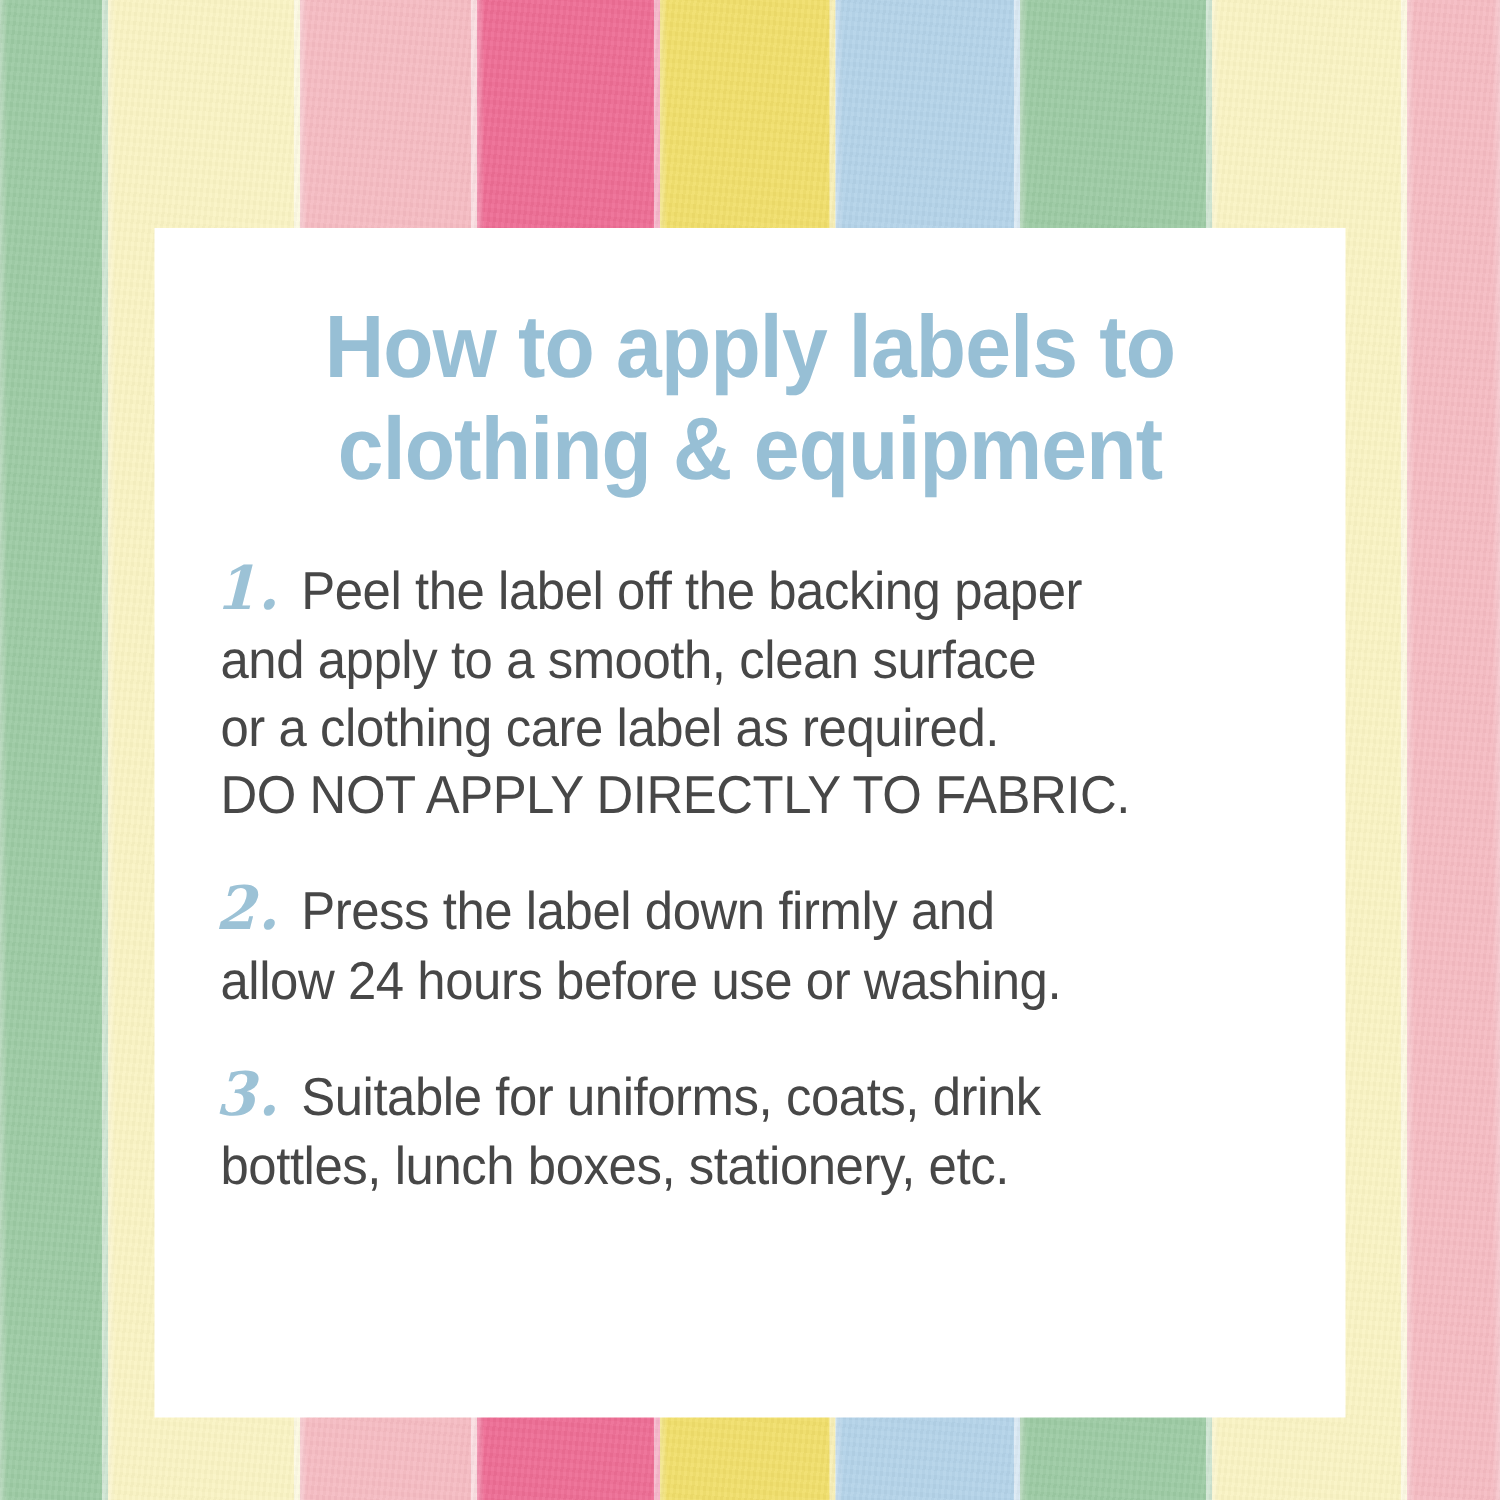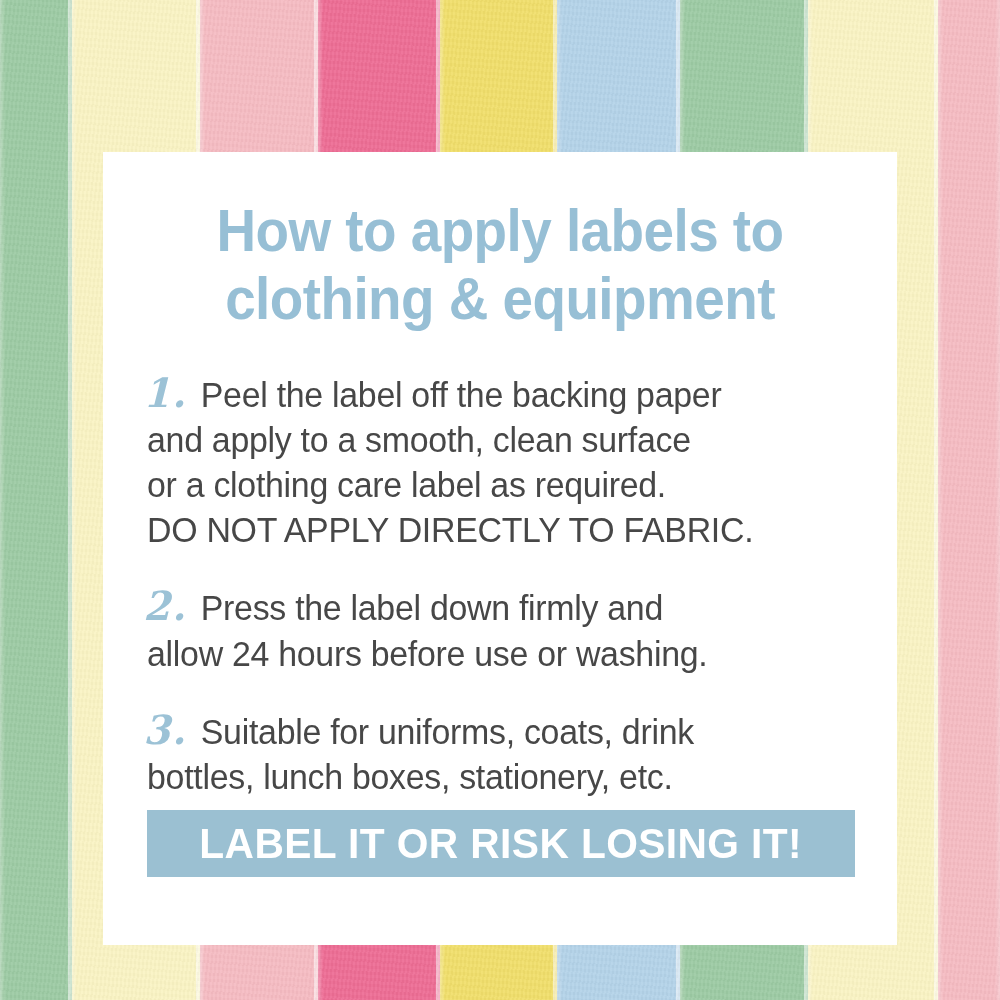--- a/index.html
+++ b/index.html
@@ -152,17 +152,14 @@
 or a clothing care label as required.
 DO NOT APPLY DIRECTLY TO FABRIC.</span></p>
         <p class="step"><span class="num">2.</span><span class="step-text">  Press the label down firmly and
 allow 24 hours before use or washing.</span></p>
         <p class="step"><span class="num">3.</span><span class="step-text"> Suitable for uniforms, coats, drink
 bottles, lunch boxes, stationery, etc.</span></p>
       </div>
 
   </div>
 
-  <div id="banner">
-    <span id="banner-text">LABEL IT OR RISK LOSING IT!</span>
-  </div>
 
 </div>
 
 </body></html>

